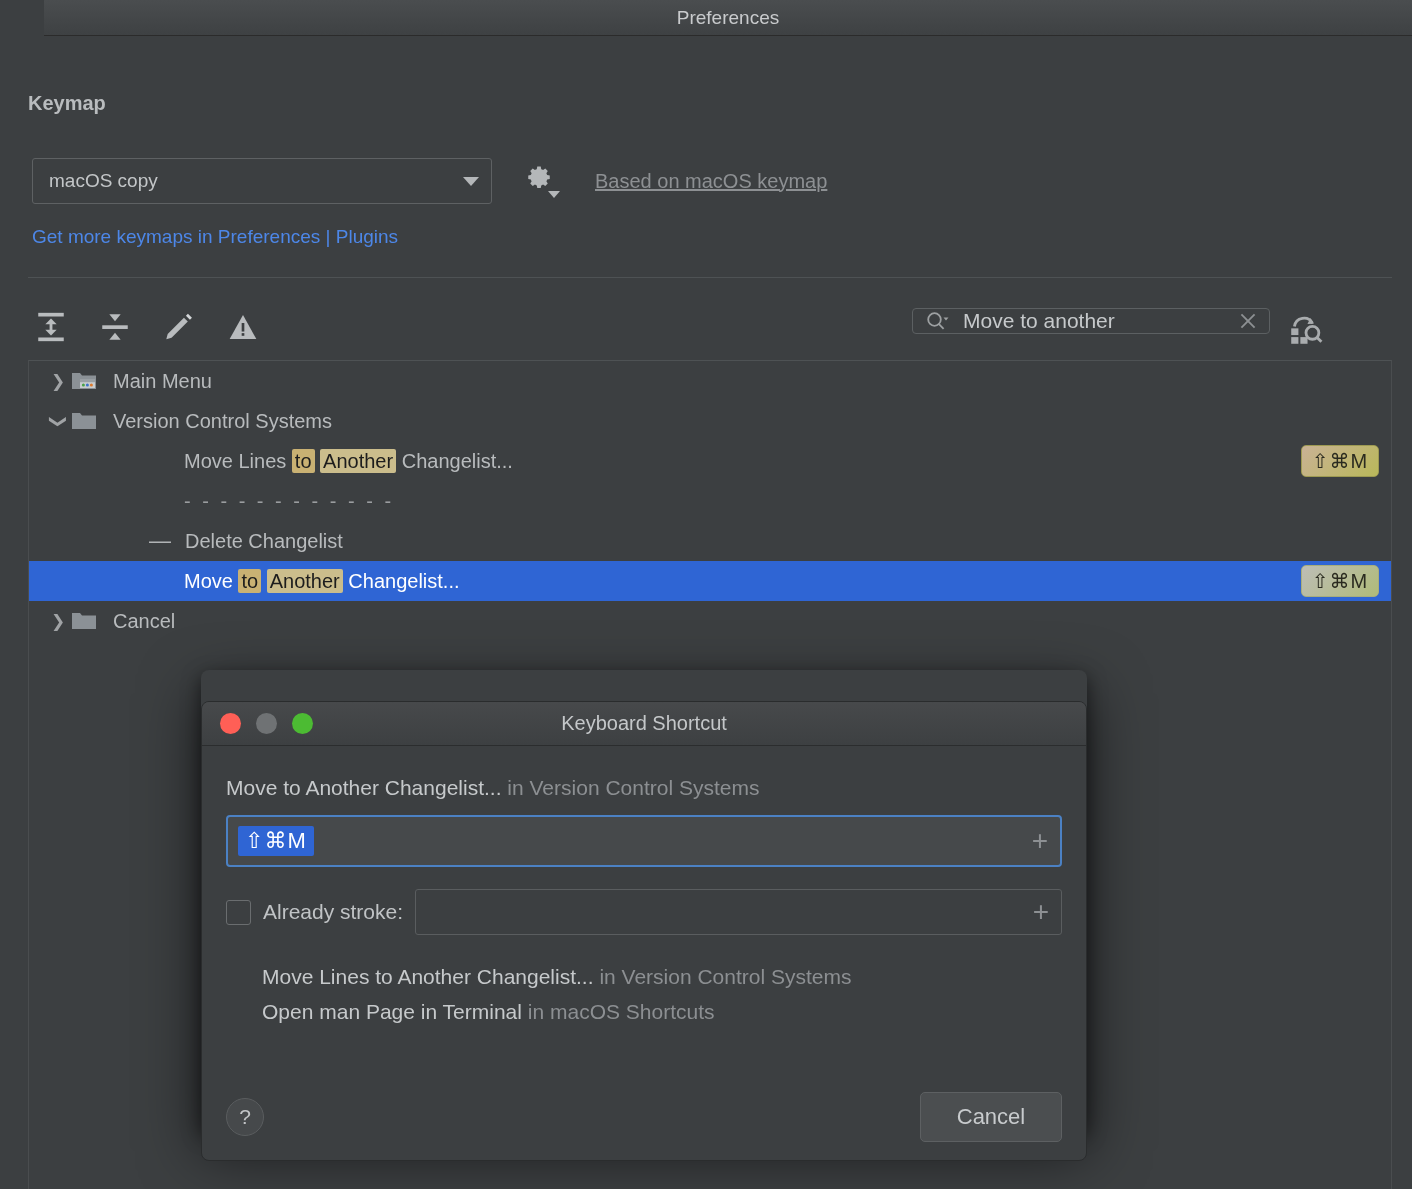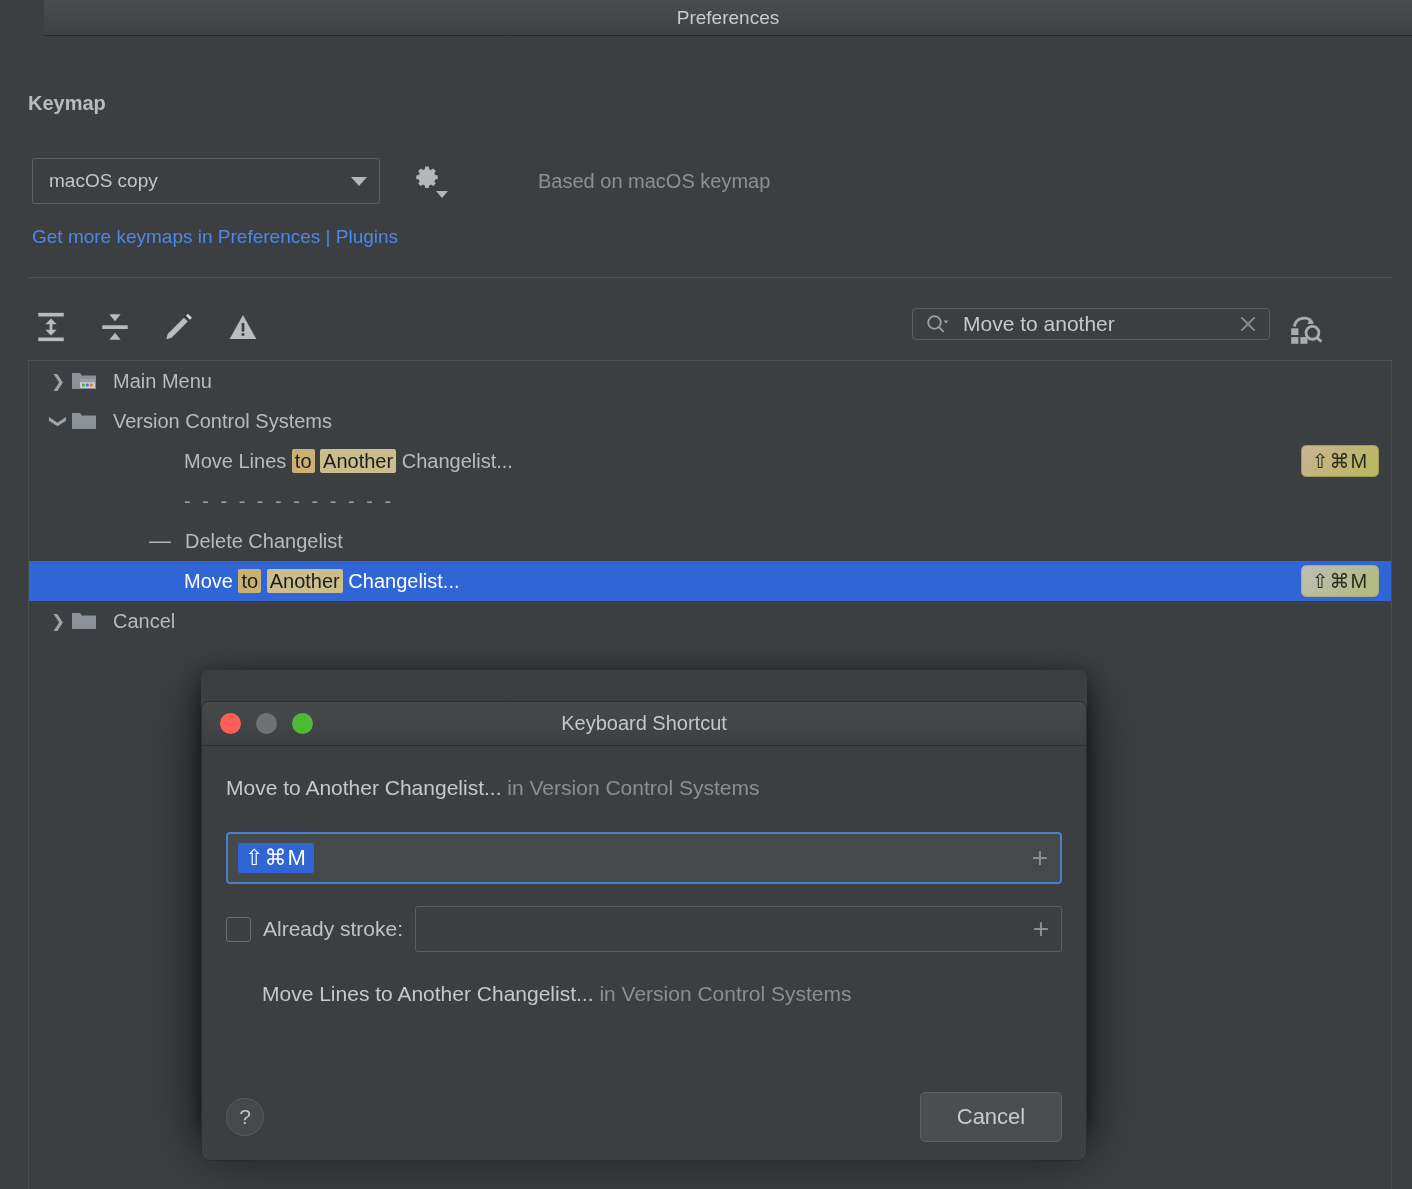--- a/index.html
+++ b/index.html
@@ -26,21 +26,21 @@
     position: absolute; left: 28px; top: 56px;
     font-size: 20px; font-weight: bold; color: #b9bcbe;
   }
 
   
   .keymap-row {
     position: absolute; left: 32px; top: 122px;
     display: flex; align-items: center;
   }
   .combo {
-    width: 348px; height: 46px;
+    width: 460px; height: 46px;
     background: #3c3f41;
     border: 1px solid #5e6163;
     border-radius: 3px;
     display: flex; align-items: center;
     padding: 0 12px 0 16px;
     color: #c3c6c8; font-size: 19px;
     position: relative;
   }
   .combo-label { flex: 1; }
   .combo-arrow {
@@ -51,42 +51,42 @@
   }
   .gear-wrap { margin-left: 32px; position: relative; width: 34px; height: 34px; }
   .gear-tri {
     position: absolute; right: -2px; bottom: 0px;
     width: 0; height: 0;
     border-left: 6px solid transparent;
     border-right: 6px solid transparent;
     border-top: 7px solid #b4b7b9;
   }
   .based-on {
-    margin-left: 92px; font-size: 20px; color: #8d9093;
+    margin-left: 37px; font-size: 20px; color: #8d9093; text-decoration: underline;
   }
   .link-row {
     position: absolute; left: 32px; top: 190px;
     font-size: 19px; color: #4d87e8;
   }
 
   .divider {
     position: absolute; left: 28px; top: 241px;
     width: 1364px; height: 1px; background: #4e5254;
   }
 
   
   .tree-toolbar {
     position: absolute; left: 32px; top: 272px;
     display: flex; align-items: center; gap: 26px;
   }
   .tb-btn { width: 38px; height: 38px; display:flex; align-items:center; justify-content:center; }
 
   .search-box {
     position: absolute; left: 912px; top: 272px;
-    width: 358px; height: 32px;
+    width: 358px; height: 26px;
     background: #3c3f41;
     border: 1px solid #5c6062;
     border-radius: 4px;
     display: flex; align-items: center;
     padding: 0 10px 0 12px;
   }
   .search-val {
     flex: 1; margin-left: 12px;
     font-size: 21px; color: #c6c9cb;
   }
@@ -172,21 +172,21 @@
   .traffic { display: flex; gap: 15px; margin-left: 18px; }
   .tl { width: 21px; height: 21px; border-radius: 50%; }
   .tl.red { background: #ff5f56; }
   .tl.gray { background: #6f7274; }
   .tl.green { background: #4cbb33; }
   .dlg-title {
     position: absolute; left: 0; right: 0; text-align: center;
     font-size: 20px; color: #c4c7c9;
   }
   .dlg-body { padding: 30px 24px 0 24px; }
-  .dlg-action-line { font-size: 21px; margin-bottom: 32px; }
+  .dlg-action-line { font-size: 21px; margin-bottom: 15px; }
   .txt-strong { color: #c6c9cb; }
   .txt-dim { color: #8c8f92; }
 
   .shortcut-field {
     height: 52px;
     background: #46494b;
     border: 2px solid #4b81c4;
     border-radius: 4px;
     display: flex; align-items: center;
     padding: 0 12px 0 10px;
@@ -429,20 +429,24 @@
         <span class="plus">+</span>
       </span>
     </div>
 
     <div class="assigned">
 
       <div class="assigned-item">
         <span class="txt-strong">Move Lines to Another Changelist...</span>
         <span class="txt-dim">in Version Control Systems</span>
       </div>
+      <div class="assigned-item">
+        <span class="txt-strong">Open man Page in Terminal</span>
+        <span class="txt-dim">in macOS Shortcuts</span>
+      </div>
     </div>
   </div>
 
   <div class="dlg-footer">
     <div class="help-btn">?</div>
     <div class="footer-spacer"></div>
     <div class="btn btn-cancel">Cancel</div>
   </div>
 </div>
 

